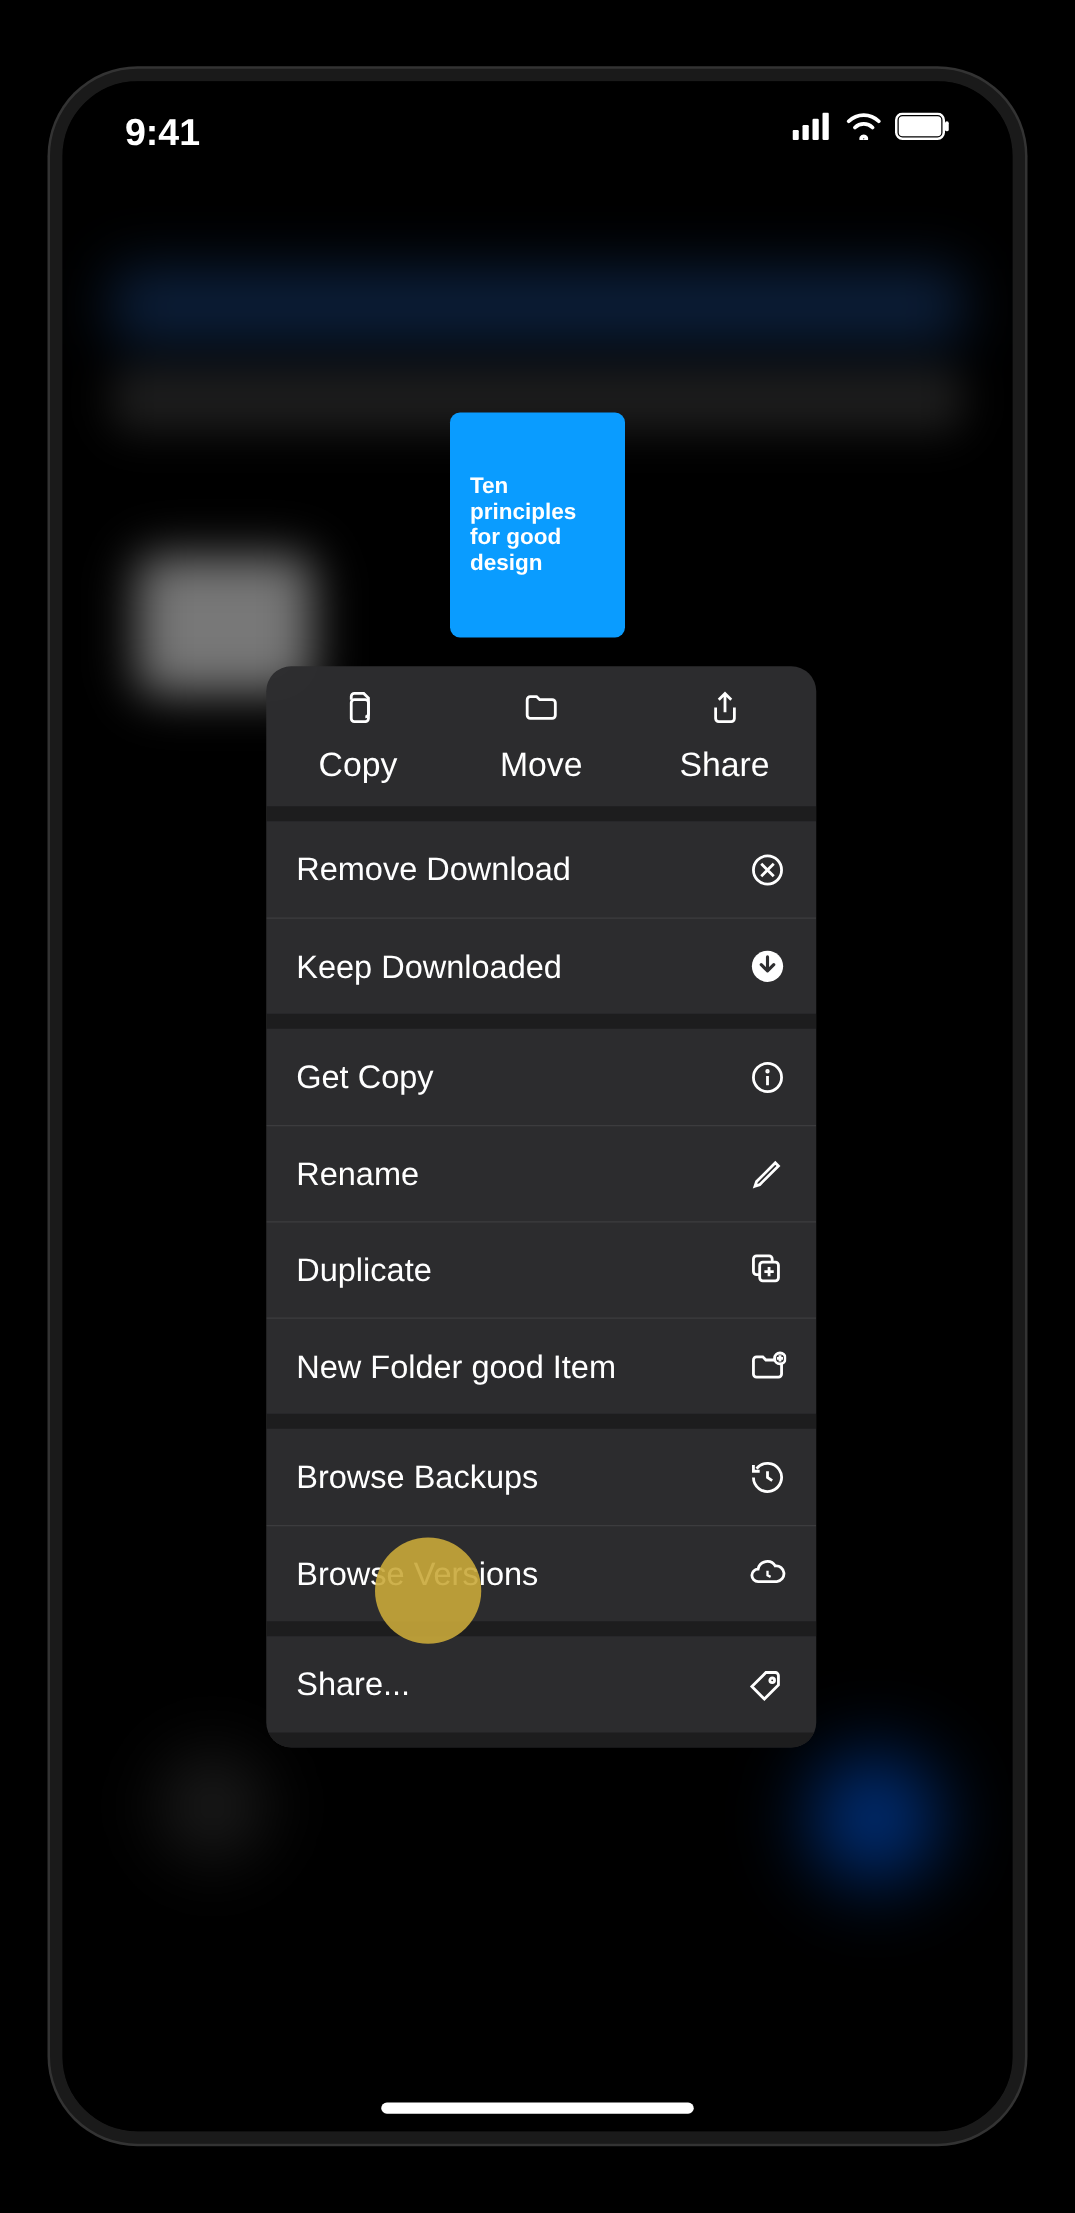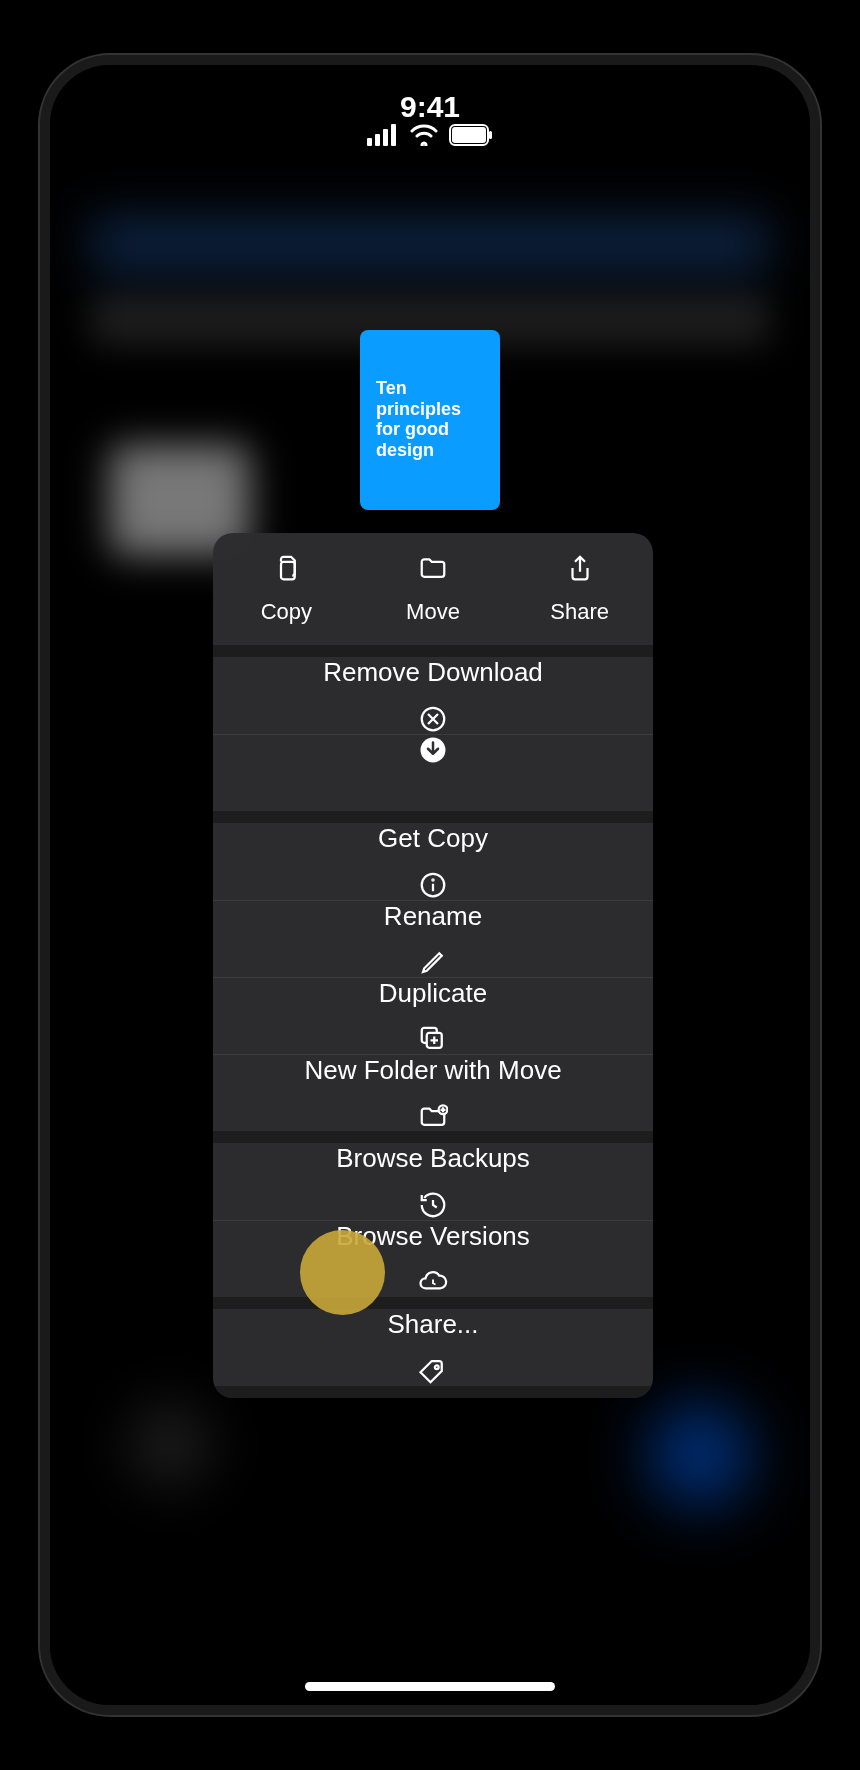--- a/index.html
+++ b/index.html
@@ -23,25 +23,24 @@
       overflow: hidden;
     }
     .status-bar {
       position: absolute;
       top: 25px;
       left: 0;
       right: 0;
       height: 50px;
       display: flex;
       justify-content: space-between;
-      align-items: center;
+      align-items: flex-start;
       padding: 0 50px;
       color: #fff;
       z-index: 100;
-      flex-direction: column;
     }
     .status-time {
       font-size: 30px;
       font-weight: 600;
     }
     .status-icons {
       display: flex;
       gap: 10px;
       align-items: center;
     }
@@ -133,39 +132,38 @@
       height: 112px;
     }
     .menu-top-item {
       flex: 1;
       display: flex;
       flex-direction: column;
       align-items: center;
       justify-content: center;
       gap: 16px;
       color: #fff;
-      font-size: 22px;
+      font-size: 27px;
       font-weight: 400;
     }
     .menu-top-item svg { width: 30px; height: 30px; }
     .menu-section-gap {
       height: 12px;
       background: rgba(28,28,30,0.95);
     }
     .menu-item {
       display: flex;
       justify-content: space-between;
       align-items: center;
       padding: 0 24px;
       height: 77px;
       color: #fff;
       font-size: 26px;
       font-weight: 400;
       border-top: 1px solid rgba(255,255,255,0.08);
-      flex-direction: column;
     }
     .menu-item:first-child { border-top: none; }
     .menu-item svg { width: 30px; height: 30px; flex-shrink: 0; }
     .menu-item.destructive { color: #ff453a; }
     .menu-item.destructive svg { stroke: #ff453a; }
     .tap-indicator {
       position: absolute;
       top: 1165px;
       left: 250px;
       width: 85px;
@@ -252,20 +250,21 @@
 
     <div>
       <div class="menu-item">
         <span>Remove Download</span>
         <svg viewBox="0 0 24 24" fill="none" stroke="#fff" stroke-width="1.8">
             <circle cx="12" cy="12" r="9"></circle>
             <path d="M8 8 l8 8 M16 8 l-8 8"></path>
           </svg>
       </div>
       <div class="menu-item">
+        <span>Keep Downloaded</span>
         <svg viewBox="0 0 24 24">
             <circle cx="12" cy="12" r="10" fill="#fff"></circle>
             <path d="M12 6 v8 M8 11 l4 4 l4-4" stroke="#2d2d2f" stroke-width="2" fill="none" stroke-linecap="round" stroke-linejoin="round"></path>
           </svg>
       </div>
     </div>
 
     <div class="menu-section-gap"></div>
 
     <div>
@@ -284,21 +283,21 @@
           </svg>
       </div>
       <div class="menu-item">
         <span>Duplicate</span>
         <svg viewBox="0 0 24 24" fill="none" stroke="#fff" stroke-width="1.8">
             <rect x="7" y="7" width="12" height="12" rx="2"></rect>
             <path d="M7 15 H5 a2 2 0 0 1-2-2 V5 a2 2 0 0 1 2-2 h8 a2 2 0 0 1 2 2 v2 M13 10 v6 M10 13 h6"></path>
           </svg>
       </div>
       <div class="menu-item">
-        <span>New Folder with Move</span>
+        <span>New Folder good Item</span>
         <svg viewBox="0 0 24 24" fill="none" stroke="#fff" stroke-width="1.8">
             <path d="M3 8 a2 2 0 0 1 2-2 h4 l2 2 h8 a2 2 0 0 1 2 2 v7 a2 2 0 0 1-2 2 H5 a2 2 0 0 1-2-2 Z"></path>
             <circle cx="20" cy="7" r="3.5" fill="#2d2d2f"></circle>
             <path d="M20 5 v4 M18 7 h4"></path>
           </svg>
       </div>
     </div>
 
     <div class="menu-section-gap"></div>
 

